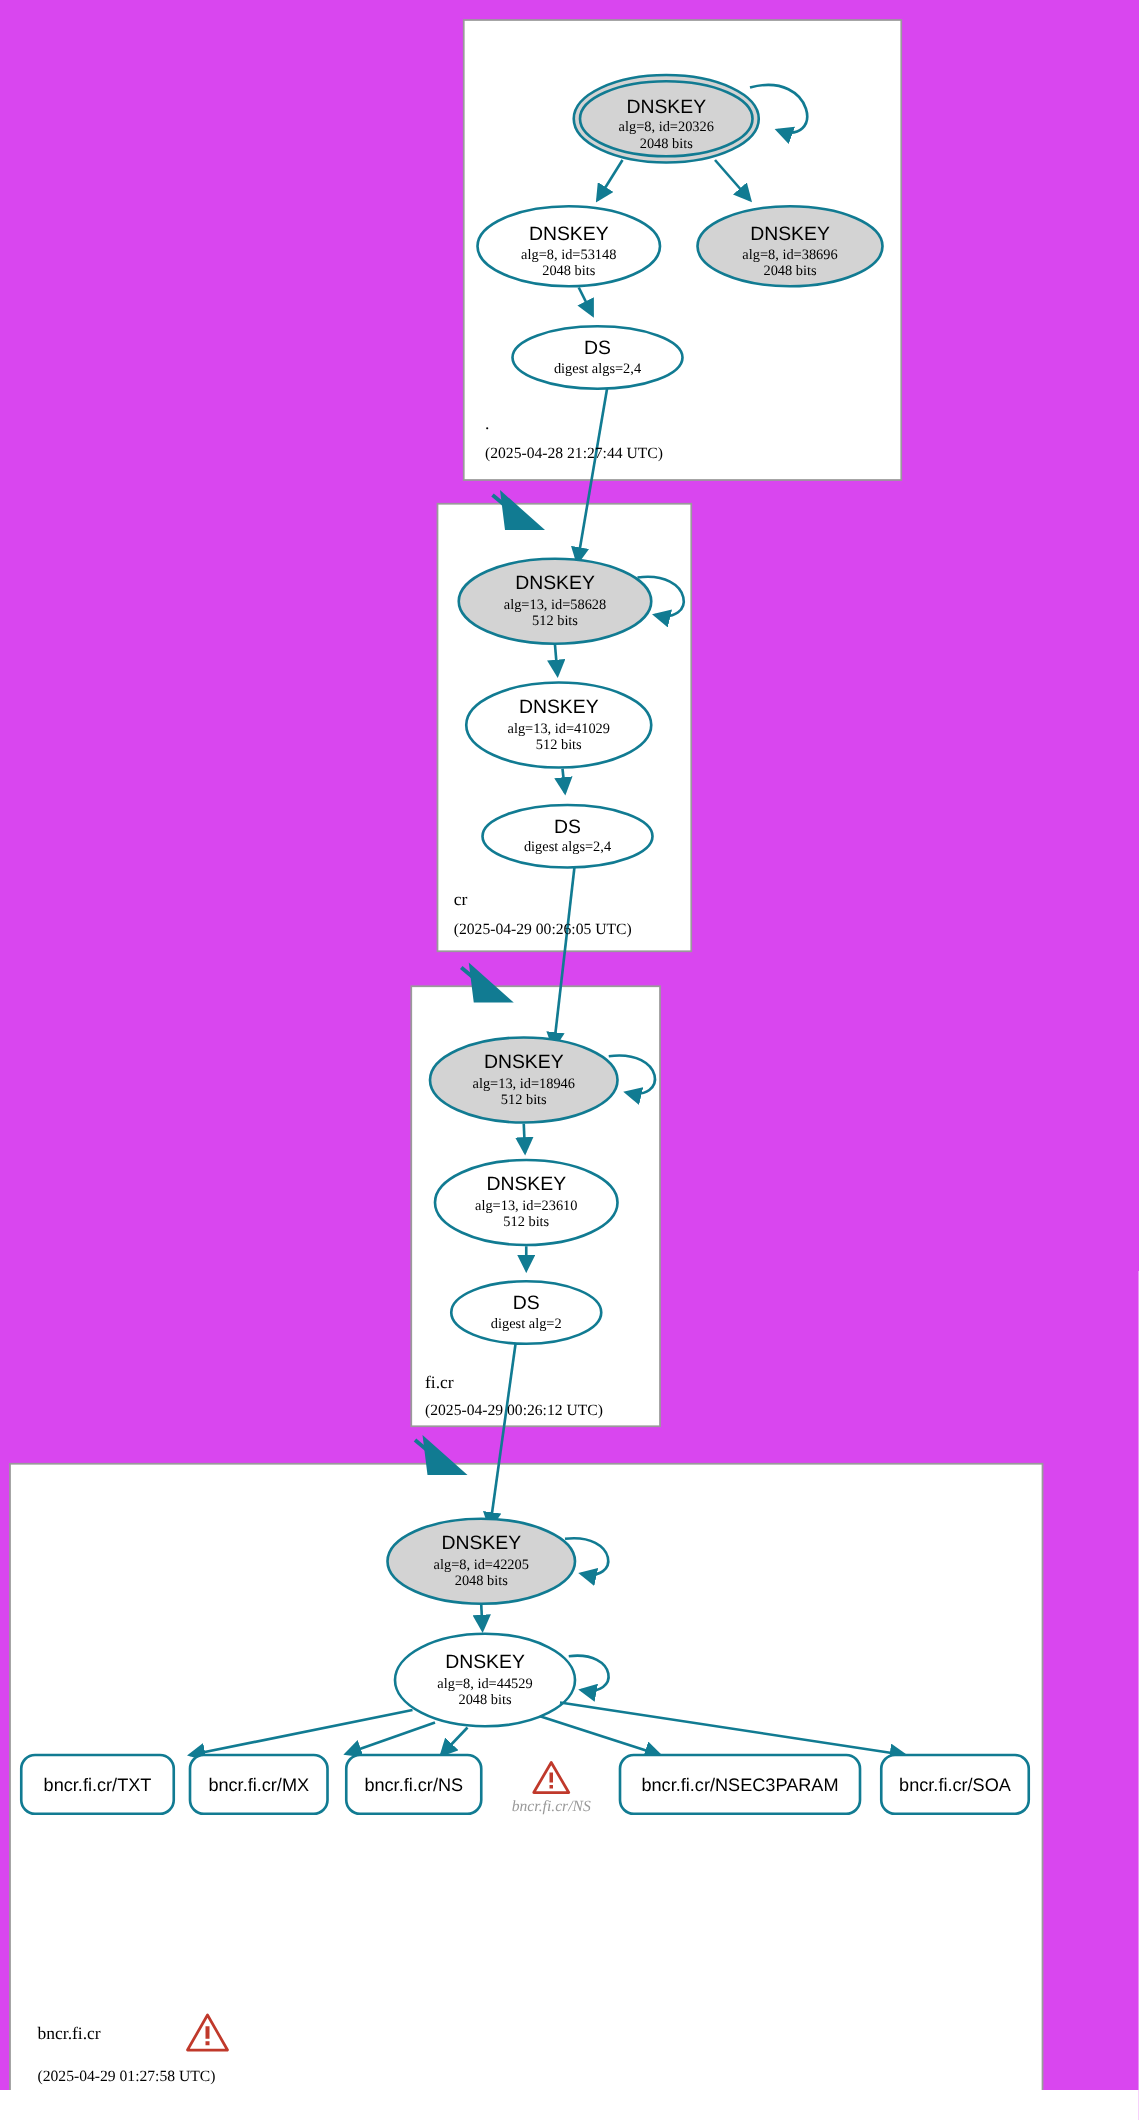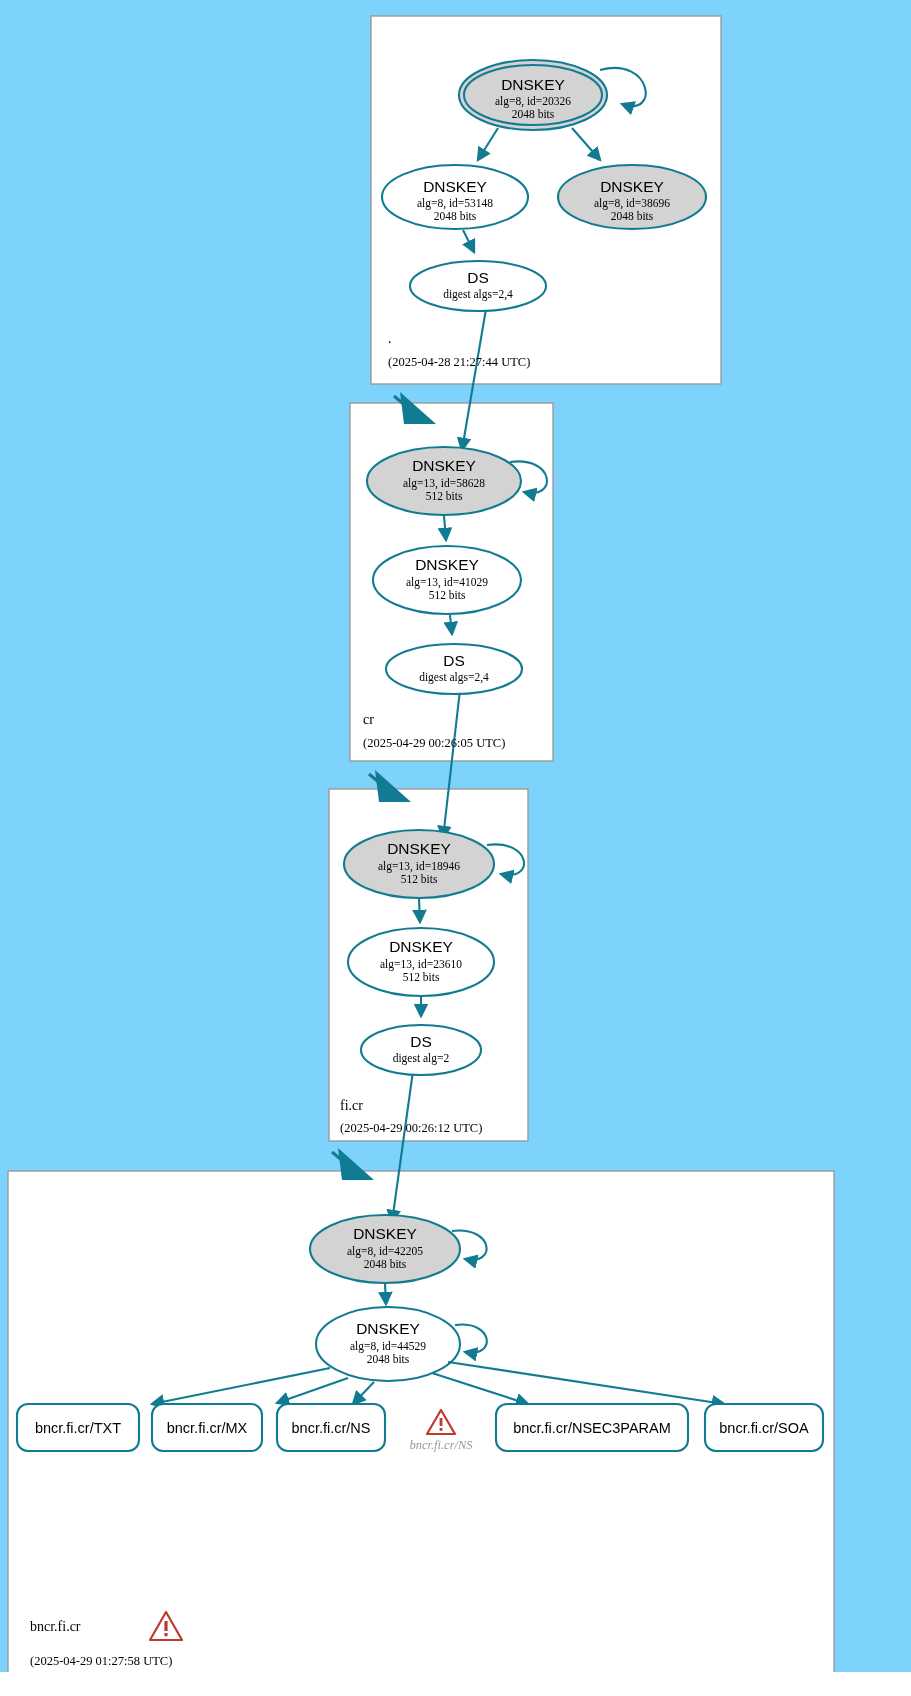--- a/index.html
+++ b/index.html
@@ -1,17 +1,17 @@
 <!DOCTYPE html>
 <html><head>
 <meta charset="utf-8">
 <style>
   html,body{margin:0;padding:0;background:#ffffff;}
   body{font-family:"Liberation Serif",serif;}
-  #stage{position:relative;width:911px;height:1672px;overflow:hidden;background:#7dd3fc;}
+  #stage{position:relative;width:911px;height:1672px;overflow:hidden;background:#d946ef;}
   svg#canvas{position:absolute;left:0;top:0;width:911px;height:1696px;}
 
   .zone-box{fill:#ffffff;stroke:#9a9a9a;stroke-width:1.4;}
   .edge{fill:none;stroke:#117b92;stroke-width:2.1;}
   .edge-thick{fill:none;stroke:#117b92;stroke-width:3.1;}
   .arrowfill{fill:#117b92;}
   .node-ell{stroke:#117b92;stroke-width:2.1;}
   .ell-white{fill:#ffffff;}
   .ell-gray{fill:#d3d3d3;}
   .rr-box{fill:#ffffff;stroke:#117b92;stroke-width:2.1;}

